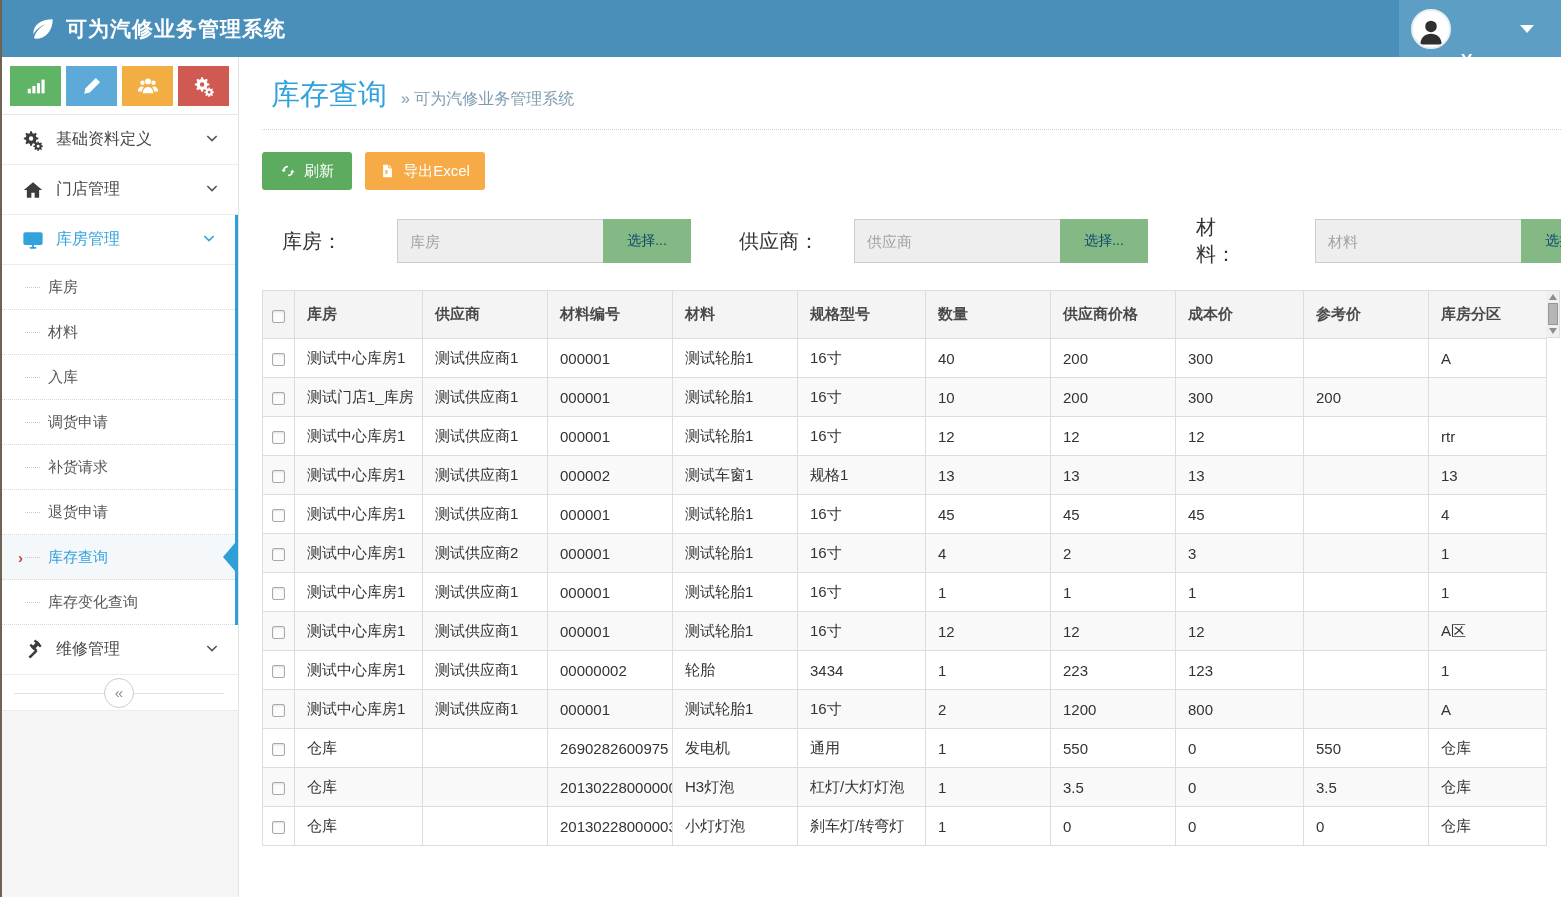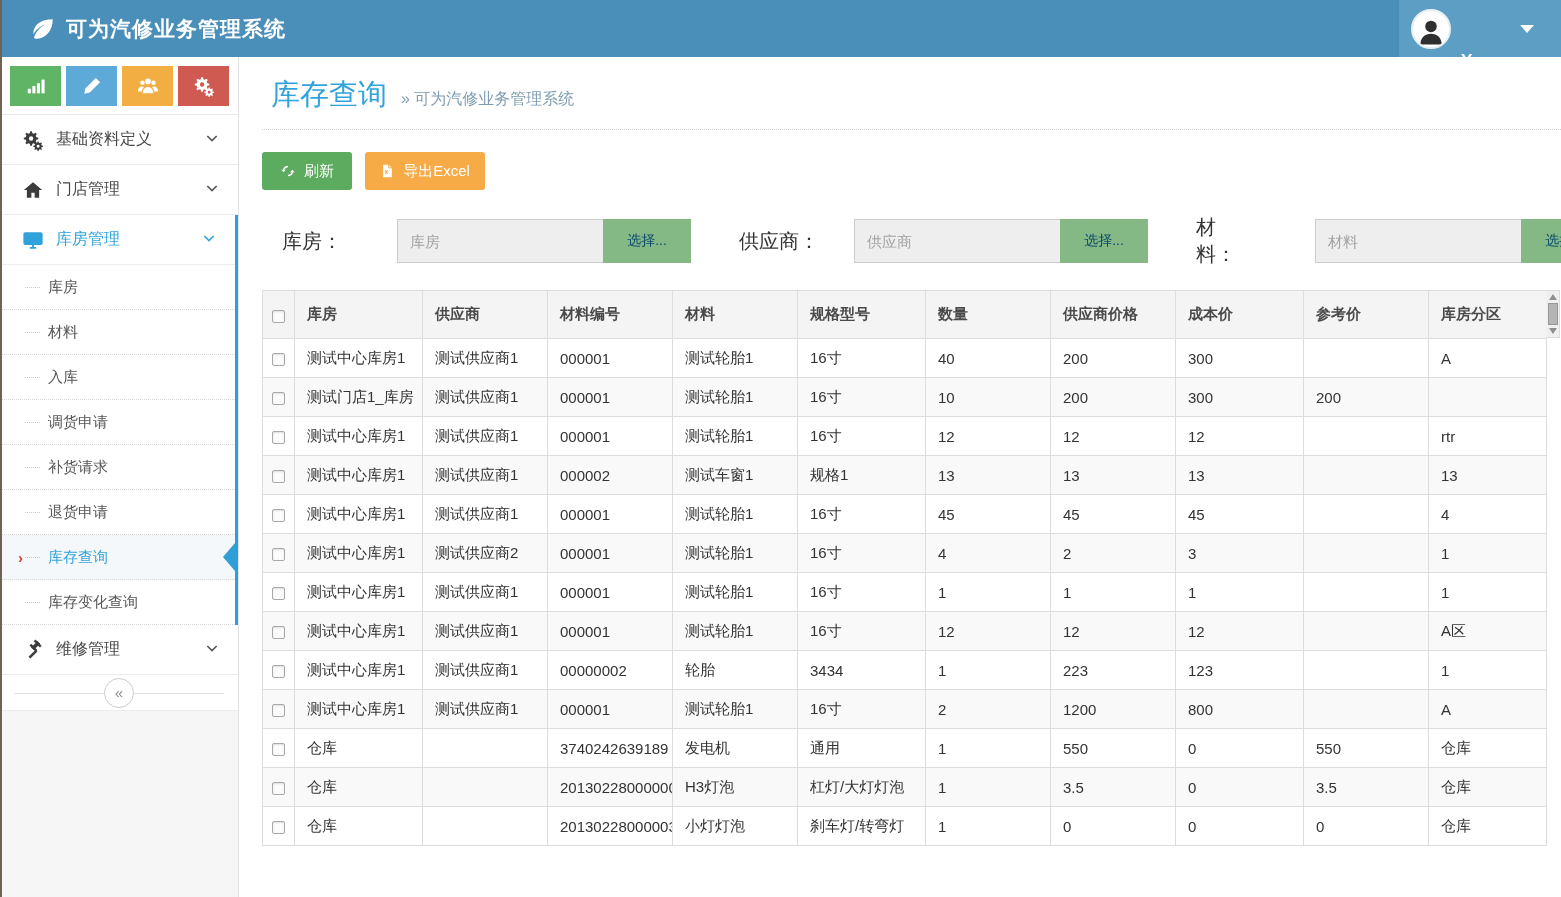--- a/index.html
+++ b/index.html
@@ -476,21 +476,21 @@
                 <td>2</td>
                 <td>1200</td>
                 <td>800</td>
                 <td></td>
                 <td>A</td>
               </tr>
               <tr>
                 <td class="check-cell"><input type="checkbox" style=""></td>
                 <td>仓库</td>
                 <td></td>
-                <td>3740242639189</td>
+                <td>2690282600975</td>
                 <td>发电机</td>
                 <td>通用</td>
                 <td>1</td>
                 <td>550</td>
                 <td>0</td>
                 <td>550</td>
                 <td>仓库</td>
               </tr>
               <tr>
                 <td class="check-cell"><input type="checkbox" style=""></td>

